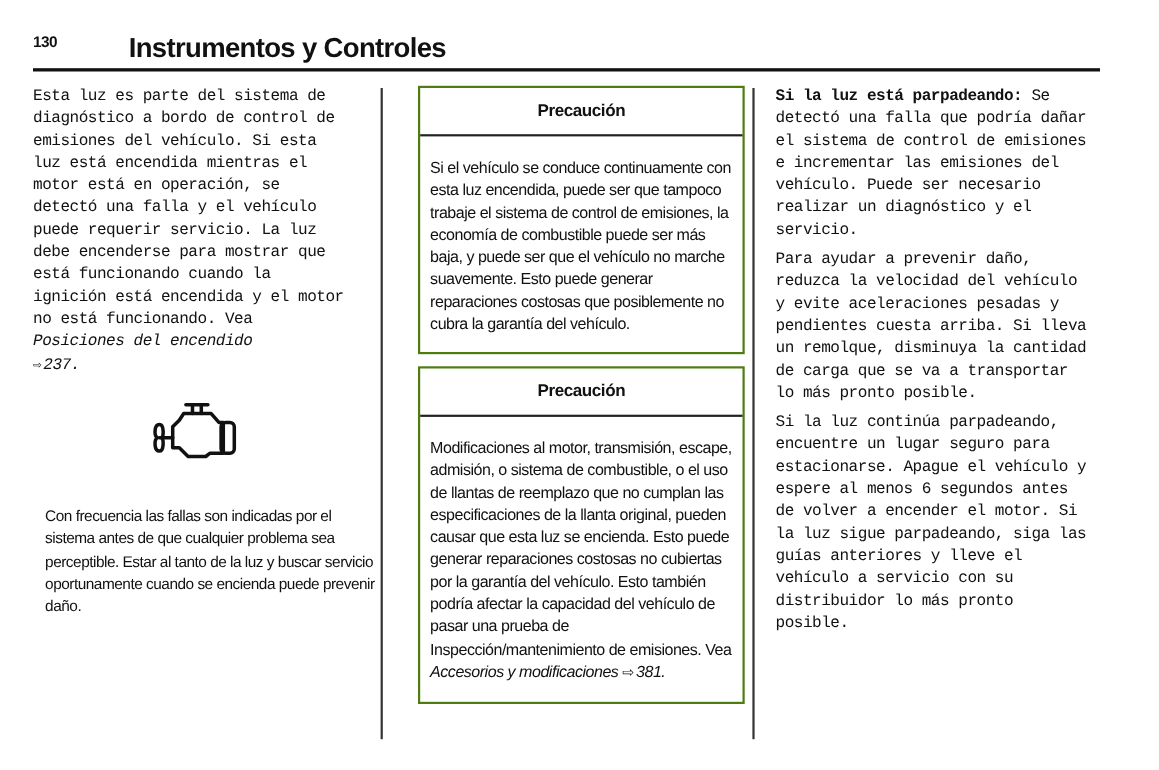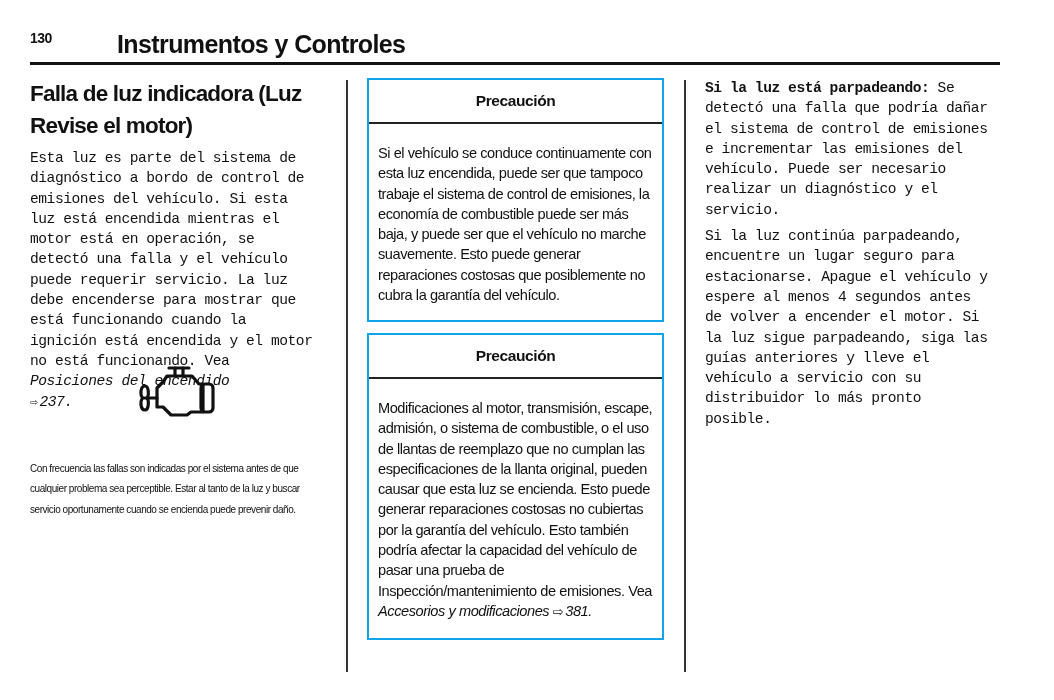--- a/index.html
+++ b/index.html
@@ -34,26 +34,26 @@
   h1.heading {
     font-size: 22.5px; line-height: 32px; margin: 0 0 6px 0;
     font-weight: bold; letter-spacing: -0.8px;
   }
   .xref-arrow { font-style: normal; font-size: 13px; margin-right: 2px; }
   em { font-style: italic; }
   .engine-wrap {
     position: absolute; left: 137px; top: 362px; width: 84px; height: 58px;
   }
   .col1-lower {
-    position: absolute; left: 30px; top: 459px; width: 300px;
-    font-size: 10px; line-height: 20.3px; letter-spacing: -0.45px;
+    position: absolute; left: 41px; top: 459px; width: 300px;
+    font-size: 14px; line-height: 20.3px; letter-spacing: -0.45px;
   }
   .caution-box {
-    position: absolute; left: 367px; width: 297px;
-    border: 2px solid #0ea5e9; box-sizing: border-box;
+    position: absolute; left: 380px; width: 297px;
+    border: 2px solid #4d7c0f; box-sizing: border-box;
   }
   .caution-title {
     text-align: center; font-weight: bold; font-size: 15.5px;
     height: 42px; line-height: 42px; border-bottom: 2px solid #222;
     letter-spacing: -0.4px;
   }
   .caution-body {
     padding: 7px 9px 9px 9px;
     font-size: 14.6px; line-height: 20.3px; letter-spacing: -0.45px; margin-top: 12px;
   }
@@ -66,21 +66,20 @@
 
 <div class="page-header">
   <span class="page-number">130</span>
   <span class="section-title">Instrumentos y Controles</span>
 </div>
 
 <div class="col-divider" style="left:346px;"></div>
 <div class="col-divider" style="left:684px;"></div>
 
 <div class="col col1">
-  <h1 class="heading">Falla de luz indicadora (Luz Revise el motor)</h1>
   <p><span>Esta luz es parte del sistema de diagnóstico a bordo de control de emisiones del vehículo. Si esta luz está encendida mientras el motor está en operación, se detectó una falla y el vehículo puede requerir servicio. La luz debe encenderse para mostrar que está funcionando cuando la ignición está encendida y el motor no está funcionando. Vea </span><em>Posiciones del encendido</em><br><span class="xref-arrow">⇨</span><em>237</em><em>.</em></p>
 </div>
 
 <div class="engine-wrap">
   <svg width="84" height="58" viewBox="0 0 84 58" fill="none" stroke="#111" stroke-width="3.2" stroke-linejoin="round" stroke-linecap="round">
 
     <line x1="32" y1="6" x2="52" y2="6"></line>
     <line x1="38" y1="6" x2="38" y2="14"></line>
     <line x1="46" y1="6" x2="46" y2="14"></line>
 
@@ -102,14 +101,15 @@
   <div class="caution-body">Si el vehículo se conduce continuamente con esta luz encendida, puede ser que tampoco trabaje el sistema de control de emisiones, la economía de combustible puede ser más baja, y puede ser que el vehículo no marche suavemente. Esto puede generar reparaciones costosas que posiblemente no cubra la garantía del vehículo.</div>
 </div>
 
 <div class="caution-box caution-2">
   <div class="caution-title">Precaución</div>
   <div class="caution-body"><span>Modificaciones al motor, transmisión, escape, admisión, o sistema de combustible, o el uso de llantas de reemplazo que no cumplan las especificaciones de la llanta original, pueden causar que esta luz se encienda. Esto puede generar reparaciones costosas no cubiertas por la garantía del vehículo. Esto también podría afectar la capacidad del vehículo de pasar una prueba de Inspección/mantenimiento de emisiones. Vea </span><em>Accesorios y modificaciones</em> <span class="xref-arrow">⇨</span><em>381</em><em>.</em></div>
 </div>
 
 <div class="col col3">
   <p><span class="bold-lead">Si la luz está parpadeando:</span><span> Se detectó una falla que podría dañar el sistema de control de emisiones e incrementar las emisiones del vehículo. Puede ser necesario realizar un diagnóstico y el servicio.</span></p>
-  <p>Si la luz continúa parpadeando, encuentre un lugar seguro para estacionarse. Apague el vehículo y espere al menos 4 segundos antes de volver a encender el motor. Si la luz sigue parpadeando, siga las guías anteriores y lleve el vehículo a servicio con su distribuidor lo más pronto posible.</p>
+  <p>Para ayudar a prevenir daño, reduzca la velocidad del vehículo y evite aceleraciones pesadas y pendientes cuesta arriba. Si lleva un remolque, disminuya la cantidad de carga que se va a transportar lo más pronto posible.</p>
+  <p>Si la luz continúa parpadeando, encuentre un lugar seguro para estacionarse. Apague el vehículo y espere al menos 6 segundos antes de volver a encender el motor. Si la luz sigue parpadeando, siga las guías anteriores y lleve el vehículo a servicio con su distribuidor lo más pronto posible.</p>
 </div>
 
 </body></html>

